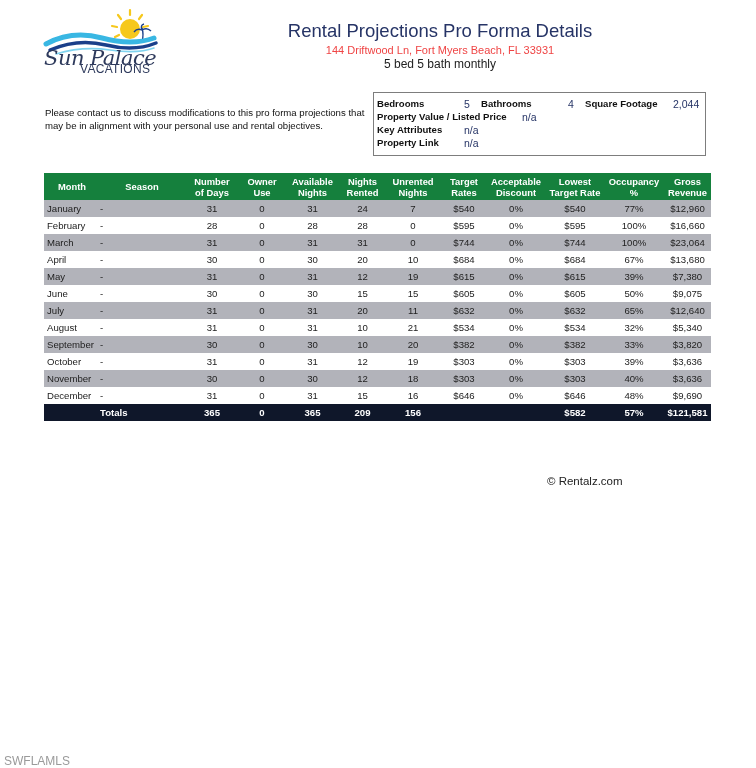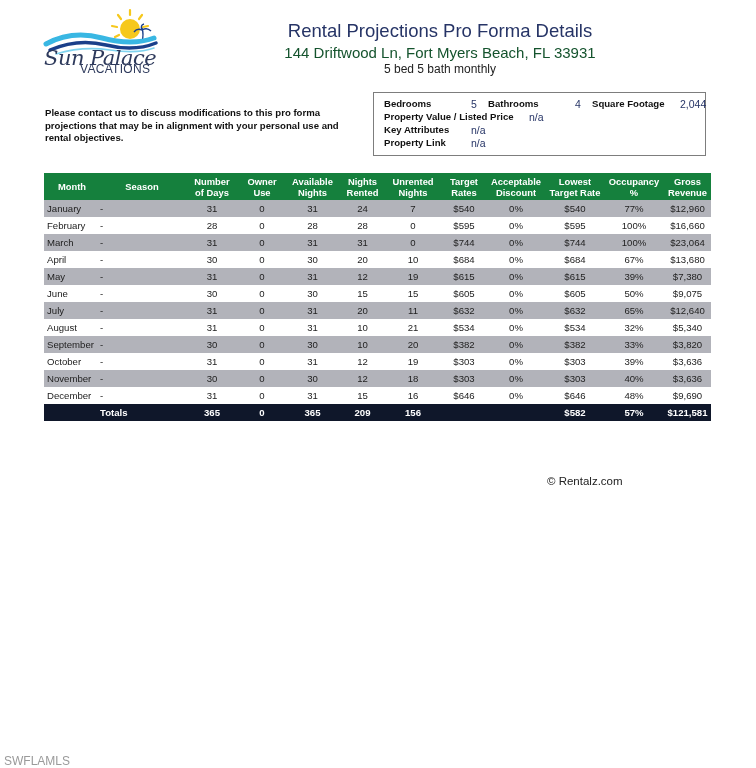--- a/index.html
+++ b/index.html
@@ -5,26 +5,26 @@
     * { box-sizing: border-box; margin: 0; padding: 0; }
     html, body { width: 756px; height: 768px; background: #ffffff; overflow: hidden; }
     body { position: relative; font-family: "DejaVu Sans", sans-serif; color: #1a1a1a; }
 
     .logo { position: absolute; left: 42px; top: 8px; width: 130px; height: 78px; }
     .logo-script { position: absolute; left: 2px; top: 38px; font-family: "DejaVu Serif", serif; font-style: italic; font-size: 21px; color: #2e3a5c; letter-spacing: -0.5px; }
     .logo-sub { position: absolute; left: 38px; top: 54px; font-family: "Liberation Sans", sans-serif; font-size: 12px; color: #2e3a5c; letter-spacing: 0.3px; }
 
     .header { position: absolute; left: 250px; top: 20px; width: 380px; text-align: center; }
     .title { font-family: "Liberation Sans", sans-serif; font-weight: normal; font-size: 18.5px; color: #263466; }
-    .address { font-family: "Liberation Sans", sans-serif; font-size: 15px; color: #14532d; margin-top: 2px; }
+    .address { font-family: "Liberation Sans", sans-serif; font-size: 11px; color: #ef4444; margin-top: 2px; }
     .subtitle { font-family: "Liberation Sans", sans-serif; font-size: 12px; color: #222; margin-top: 1px; }
 
-    .contact-note { position: absolute; left: 45px; top: 107px; width: 320px; font-family: "Liberation Sans", sans-serif; font-weight: bold; font-size: 9.6px; line-height: 12.5px; color: #111; }
-
-    .info-box { position: absolute; left: 373px; top: 92px; width: 333px; height: 64px; border: 1.5px solid #7d7d7d; padding: 5px 10px; font-family: "Liberation Sans", sans-serif; font-size: 9.6px; text-align: right; }
+    .contact-note { position: absolute; left: 45px; top: 107px; width: 320px; font-family: "Liberation Sans", sans-serif; font-weight: normal; font-size: 9.6px; line-height: 12.5px; color: #111; }
+
+    .info-box { position: absolute; left: 373px; top: 92px; width: 333px; height: 64px; border: 1.5px solid #7d7d7d; padding: 5px 3px; font-family: "Liberation Sans", sans-serif; font-size: 9.6px; text-align: right; }
     .info-row { position: relative; height: 13px; }
     .info-row span { position: absolute; top: 0; white-space: nowrap; }
     .lbl { font-weight: bold; color: #111; }
     .val { color: #263466; font-size: 10.5px; }
 
     table.pf { position: absolute; left: 44px; top: 173px; width: 667px; border-collapse: collapse; font-family: "Liberation Sans", sans-serif; font-size: 9.6px; }
     table.pf th { background: #15803d; color: #ffffff; font-weight: bold; font-size: 9.4px; line-height: 11px; height: 27px; text-align: center; padding: 0 2px; }
     table.pf td { height: 17px; text-align: center; color: #222; padding: 0 2px; }
     table.pf tr.alt td { background: #b2b3ba; }
     table.pf td.month { text-align: left; padding-left: 3px; }

